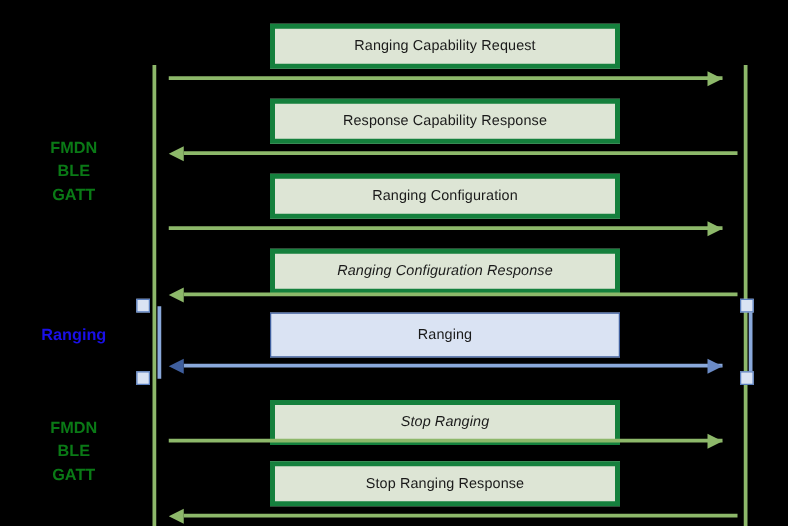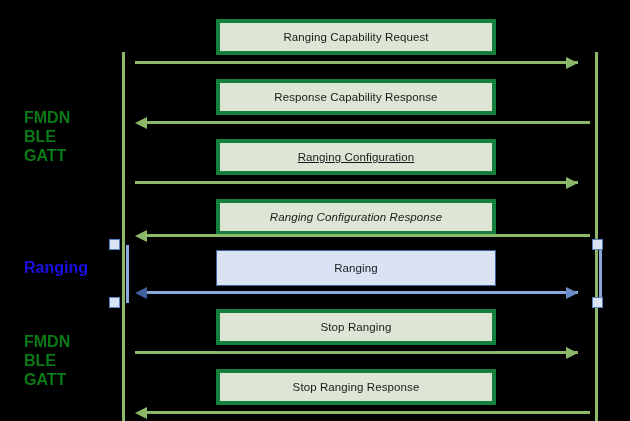--- a/index.html
+++ b/index.html
@@ -92,21 +92,22 @@
   }
   .arrow-head.left.blue {
     border-top: 6px solid transparent;
     border-bottom: 6px solid transparent;
     border-right: 12px solid #3f5f9e;
   }
 
   
   .phase-label {
     position: absolute;
-    font-size: 16px;
+    text-align: center;
+    font-size: 13px;
     font-weight: bold;
     line-height: 19px;
     white-space: pre-line;
   }
   .phase-label.green { color: #0a7a16; }
   .phase-label.blue  { color: #1a10e8; }
 </style>
 </head>
 <body>
 
@@ -138,40 +139,40 @@
   </div>
   <div class="arrow-line green" style="left:135px; top:61px; width:443px;"></div>
   <div class="arrow-head right green" style="left:566px; top:56.5px;"></div>
 
   <div class="msg-box green" style="top:79px;">
     <span>Response Capability Response</span>
   </div>
   <div class="arrow-line green" style="left:147px; top:121px; width:443px;"></div>
   <div class="arrow-head left green" style="left:135px; top:116.5px;"></div>
 
-  <div class="msg-box green" style="top:139px;text-decoration:underline;">
+  <div class="msg-box green" style="top:139px;">
     <span>Ranging Configuration</span>
   </div>
   <div class="arrow-line green" style="left:135px; top:181px; width:443px;"></div>
   <div class="arrow-head right green" style="left:566px; top:176.5px;"></div>
 
   <div class="msg-box green" style="top:199px;font-style:italic;">
     <span>Ranging Configuration Response</span>
   </div>
   <div class="arrow-line green" style="left:147px; top:234px; width:443px;"></div>
   <div class="arrow-head left green" style="left:135px; top:229.5px;"></div>
 
   <div class="msg-box blue" style="top:250px;">
     <span>Ranging</span>
   </div>
   <div class="arrow-line blue" style="left:147px; top:291px; width:431px;"></div>
   <div class="arrow-head left blue" style="left:135px; top:286.5px;"></div>
   <div class="arrow-head right blue" style="left:566px; top:286.5px;"></div>
 
-  <div class="msg-box green" style="top:309px;">
+  <div class="msg-box green" style="top:320px;font-style:italic;">
     <span>Stop Ranging</span>
   </div>
   <div class="arrow-line green" style="left:135px; top:351px; width:443px;"></div>
   <div class="arrow-head right green" style="left:566px; top:346.5px;"></div>
 
   <div class="msg-box green" style="top:369px;">
     <span>Stop Ranging Response</span>
   </div>
   <div class="arrow-line green" style="left:147px; top:411px; width:443px;"></div>
   <div class="arrow-head left green" style="left:135px; top:406.5px;"></div>

